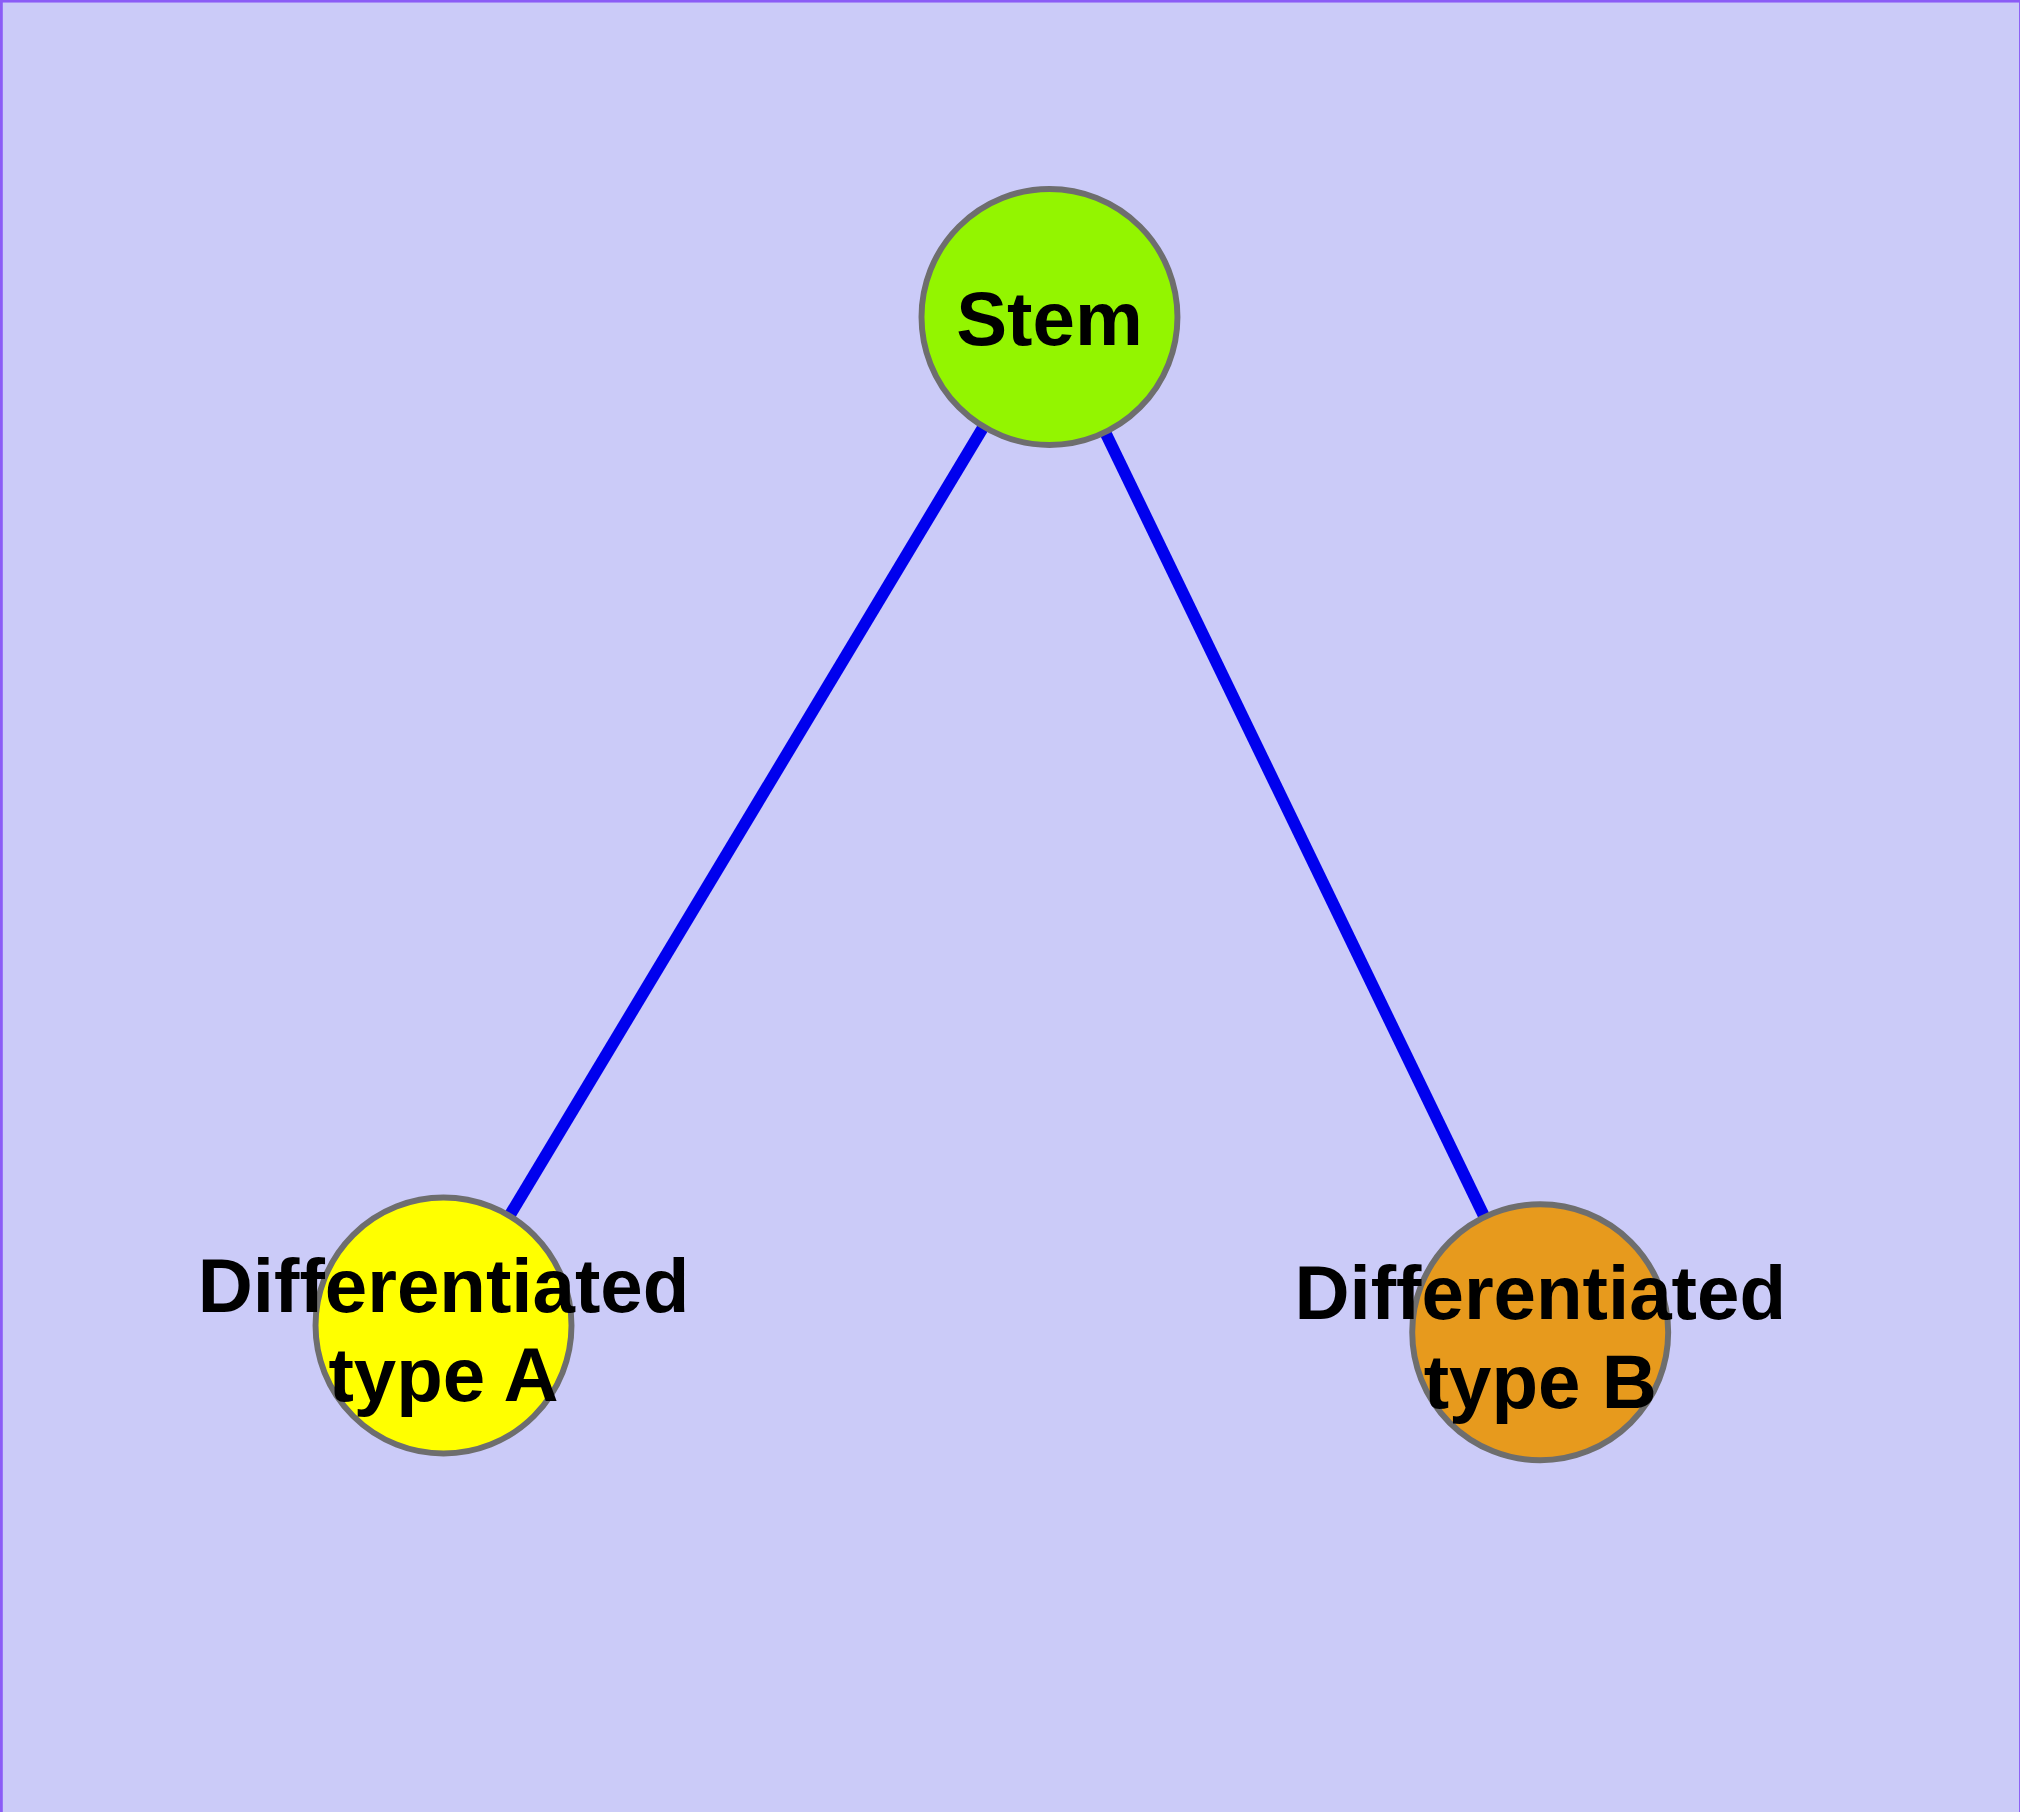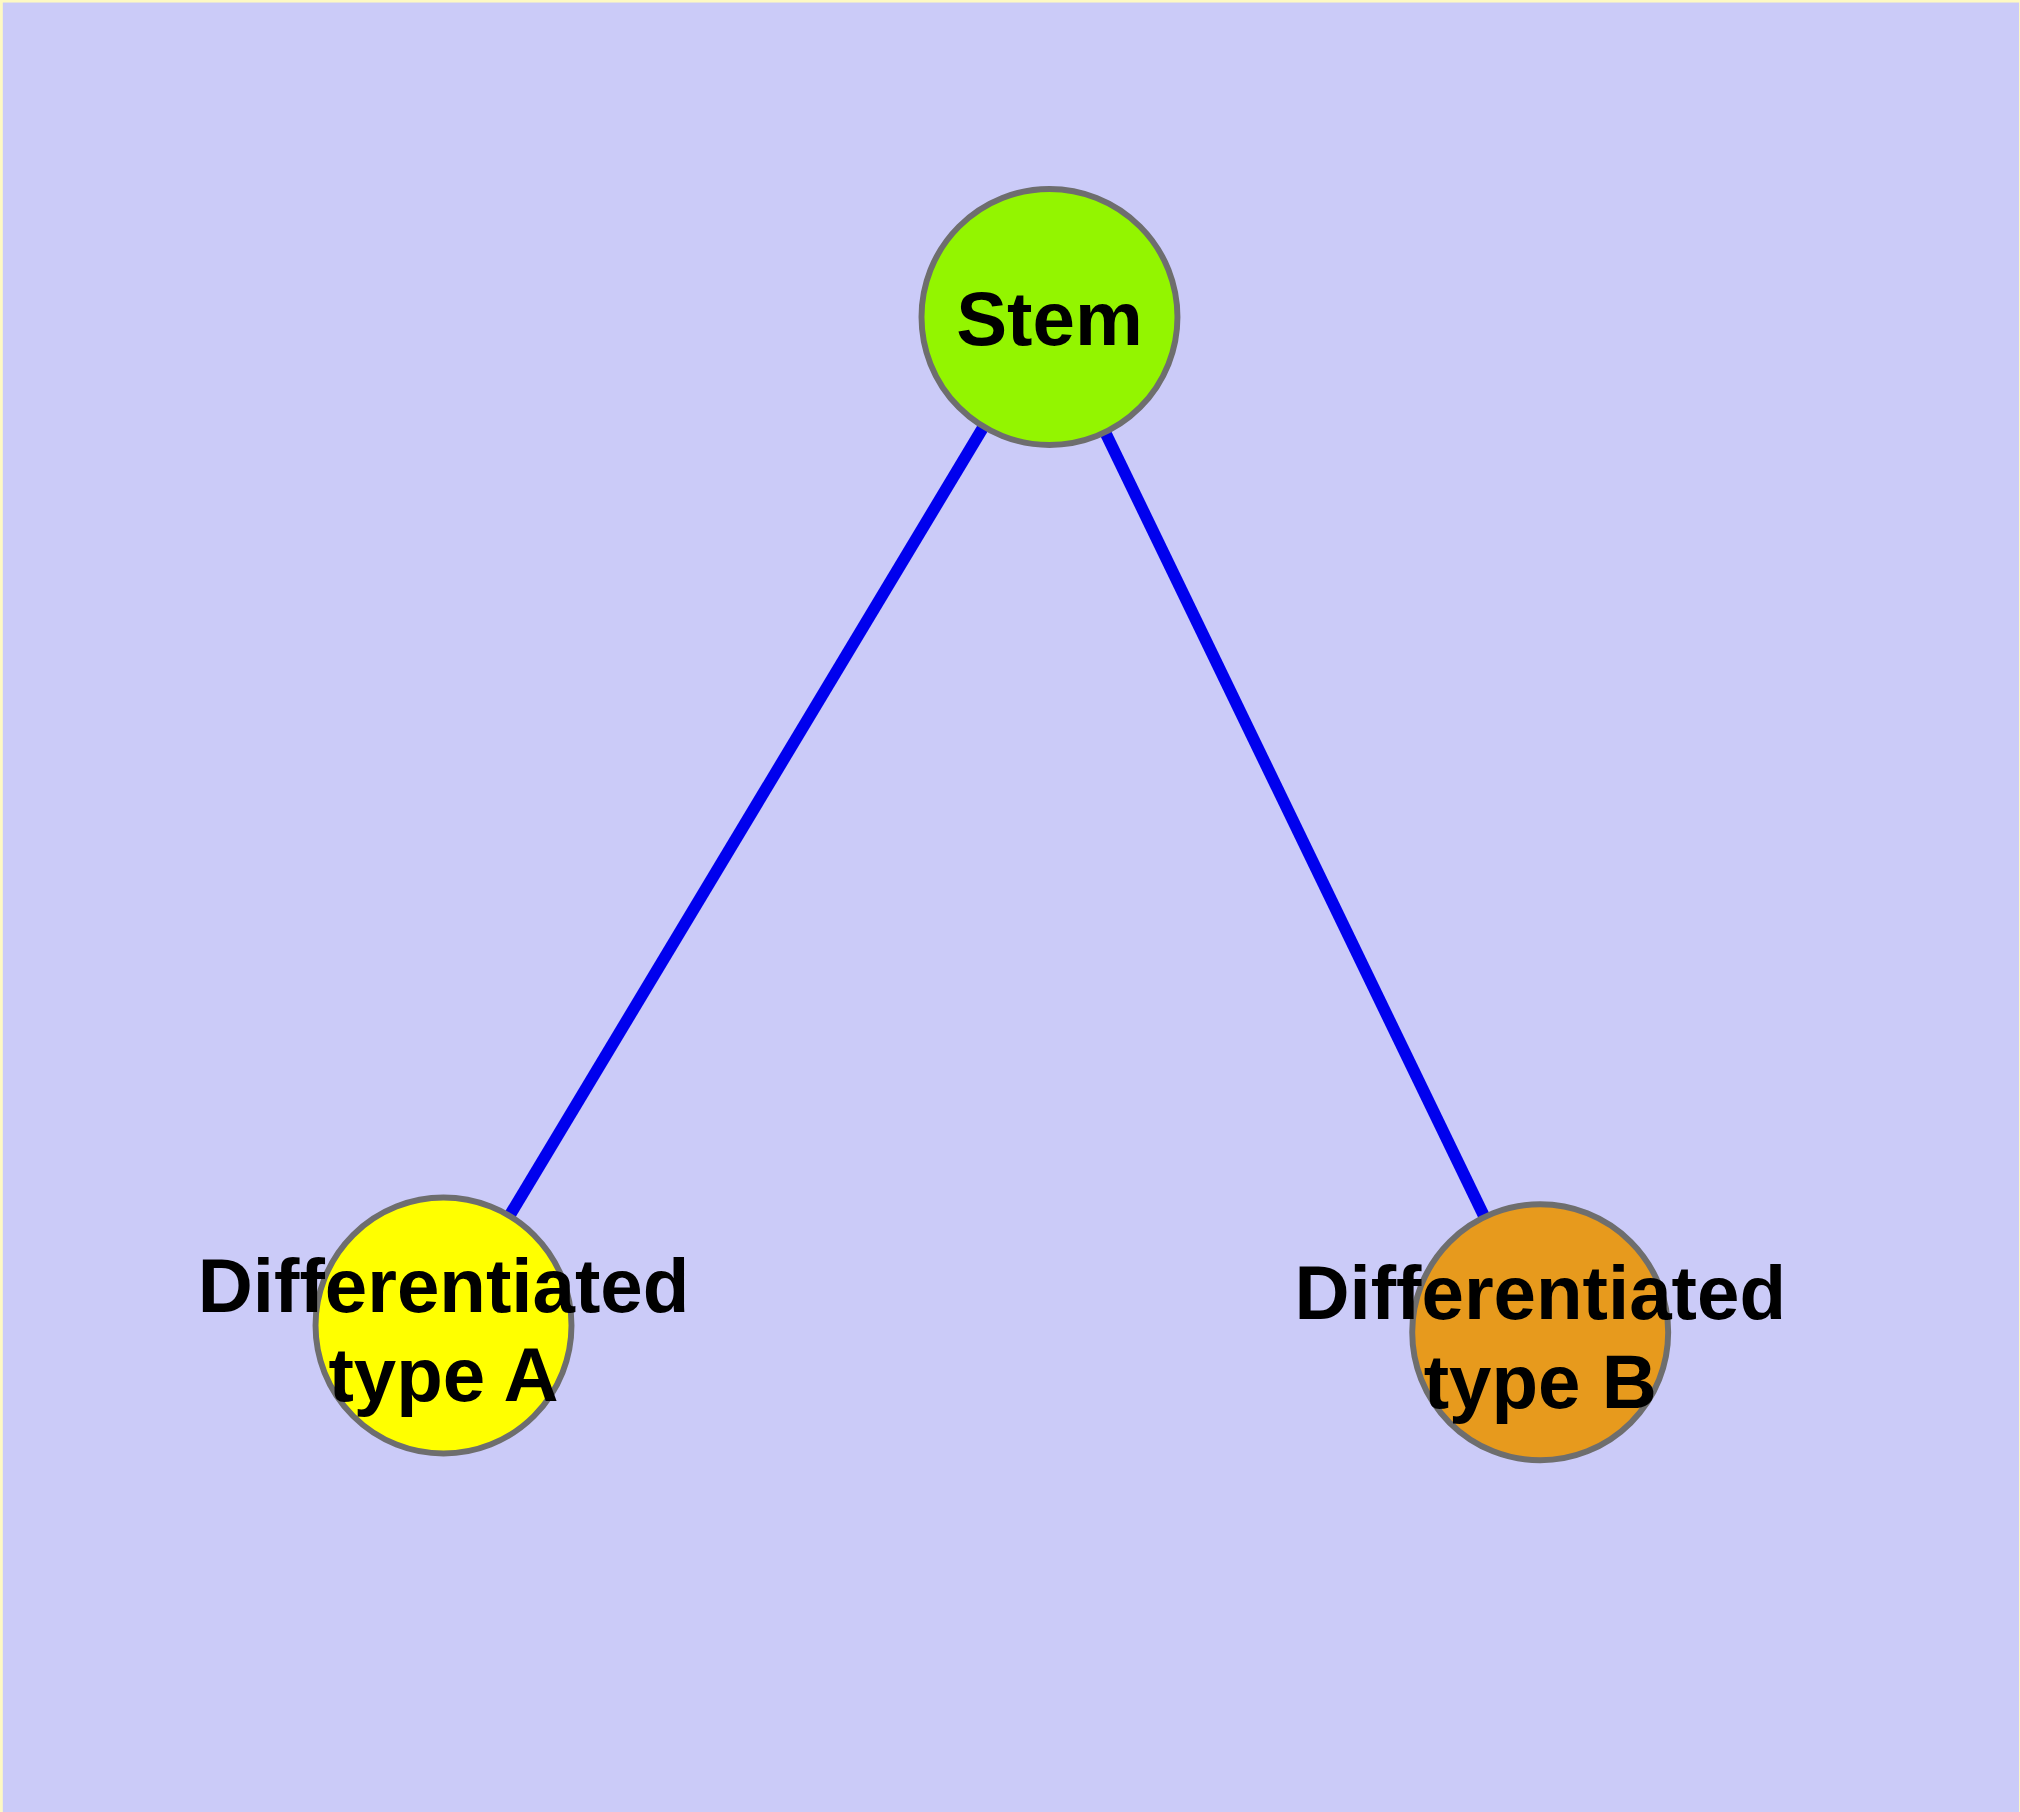--- a/index.html
+++ b/index.html
@@ -5,21 +5,21 @@
   html, body {
     margin: 0;
     padding: 0;
     background: #ffffff;
     font-family: "Liberation Sans", sans-serif;
   }
   #stage {
     position: relative;
     width: 2021px;
     height: 1812px;
-    background: #fef9c3;
+    background: #8b5cf6;
     overflow: hidden;
   }
   #stage svg {
     position: absolute;
     top: 0;
     left: 0;
     display: block;
   }
   .edge {
     stroke-width: 14px;

